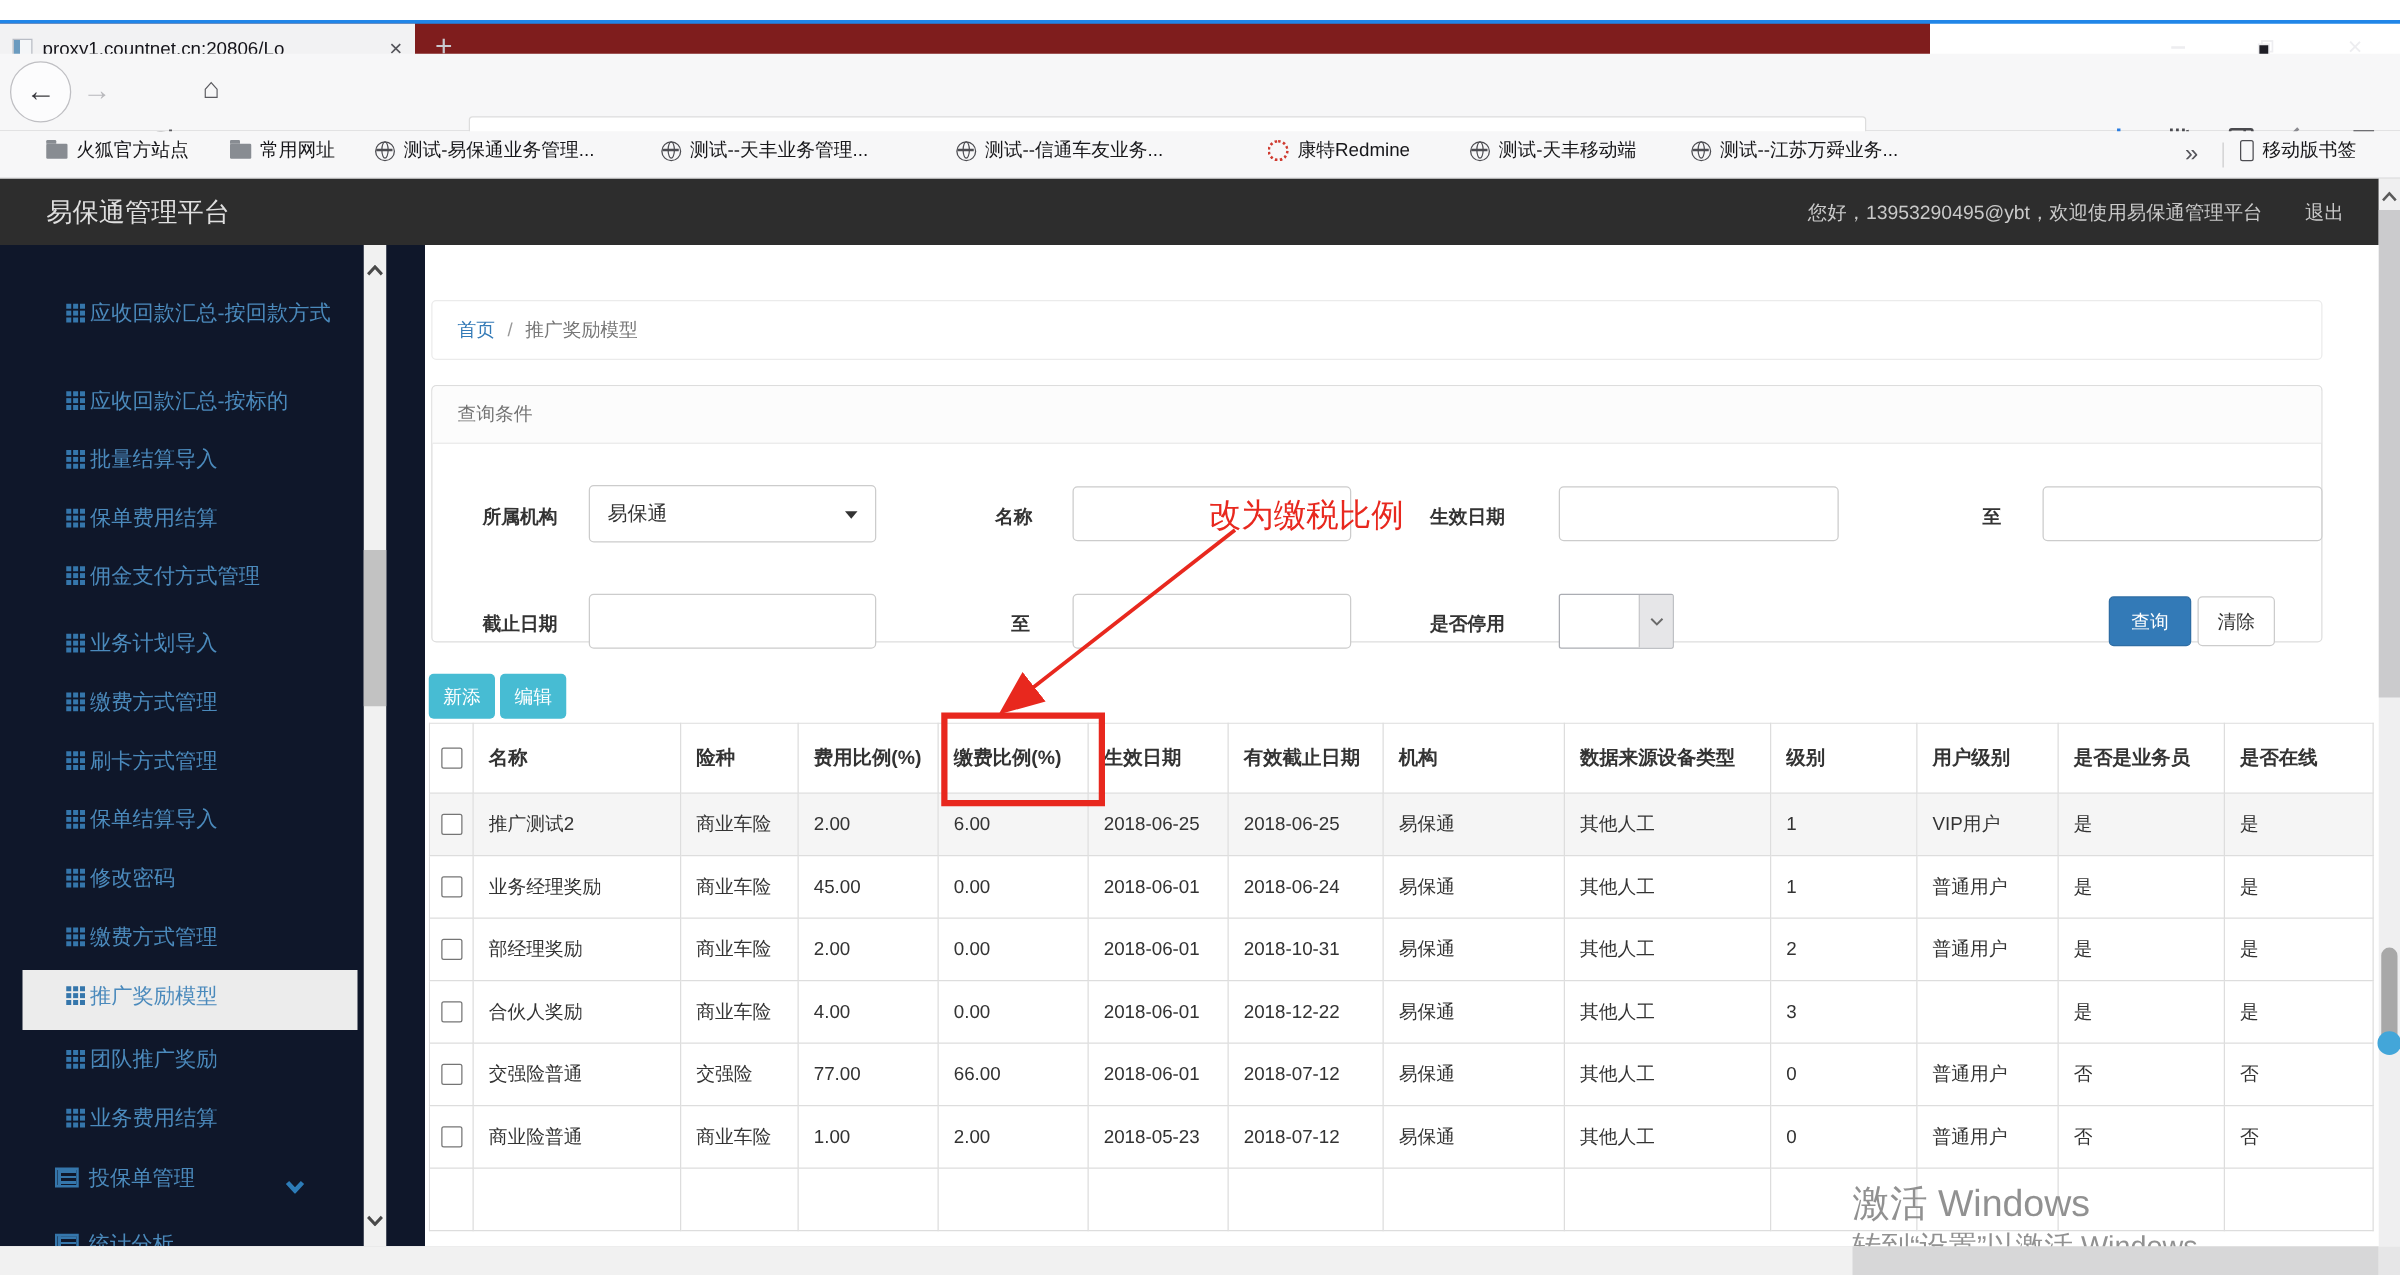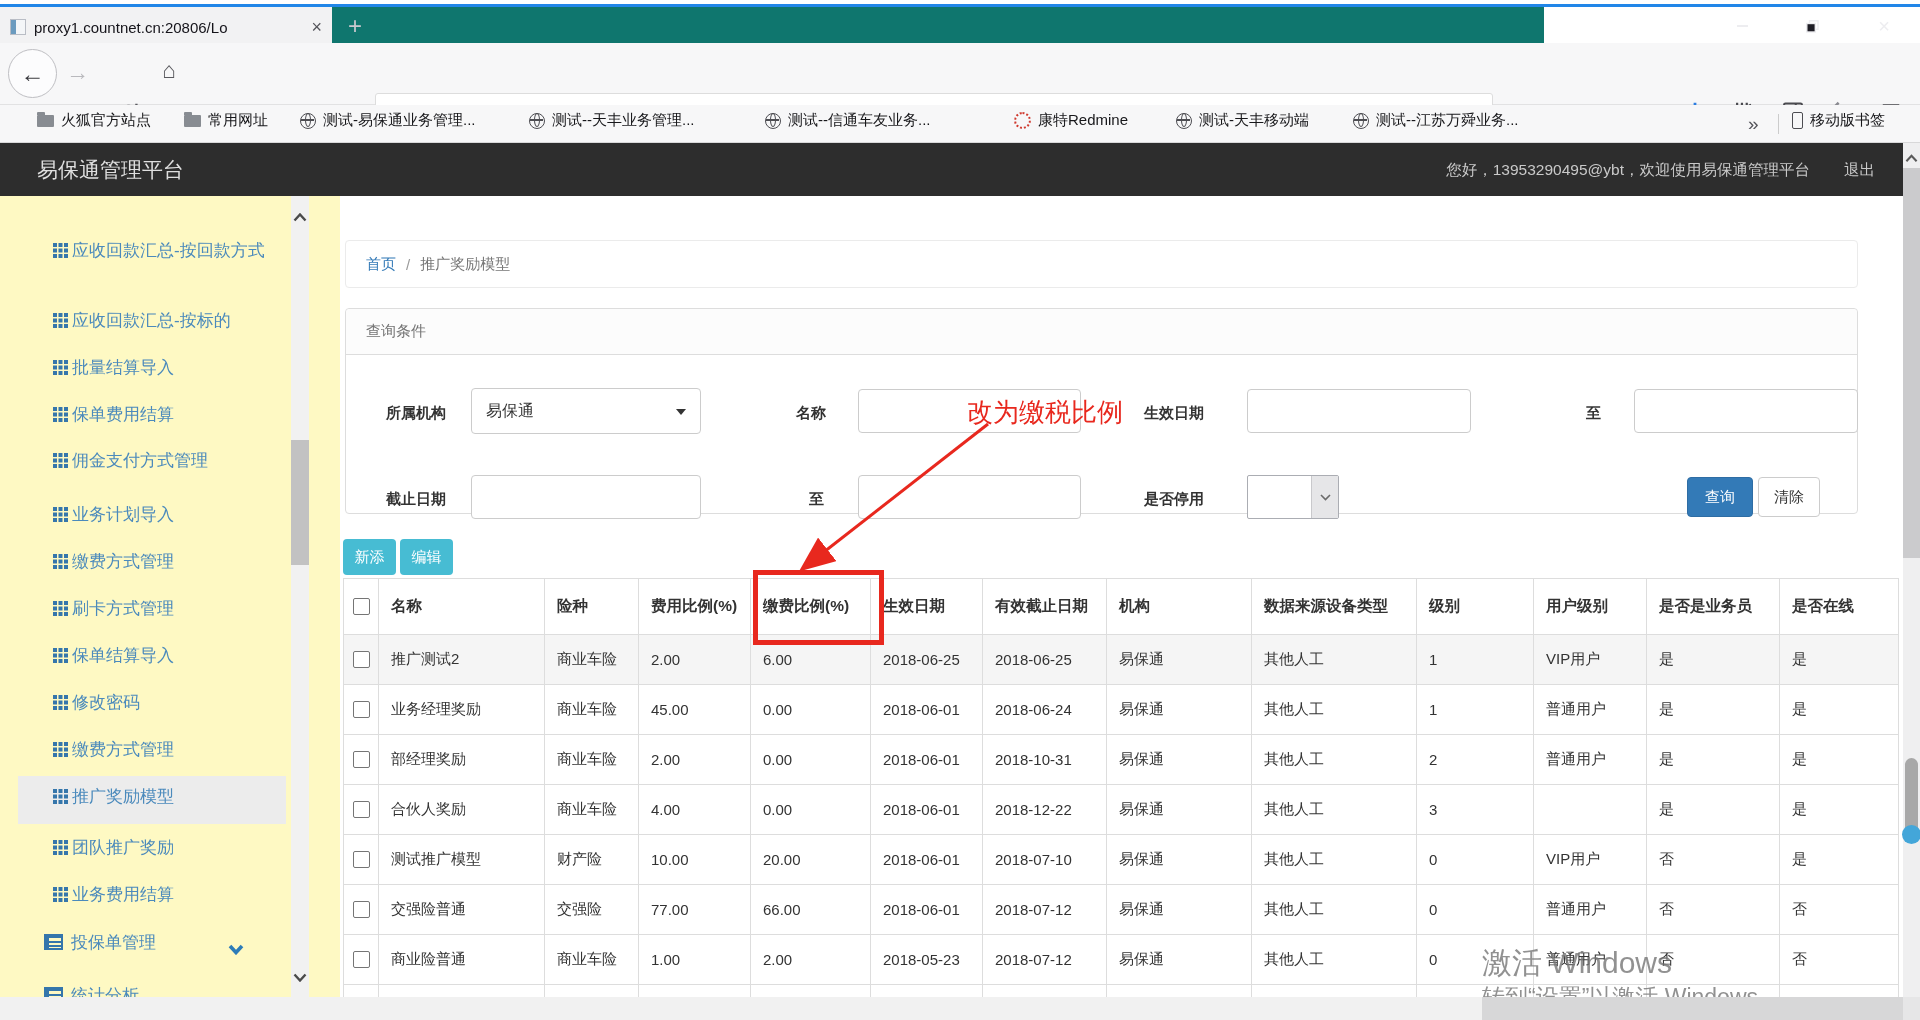--- a/index.html
+++ b/index.html
@@ -1,20 +1,20 @@
 <!DOCTYPE html>
 <html><head>
 <meta charset="utf-8">
 <style>
   html,body{margin:0;padding:0;background:#fff;}
   body{width:1920px;height:1020px;overflow:hidden;font-family:"Liberation Sans","DejaVu Sans",sans-serif;}
   .stage{position:relative;width:1920px;height:1020px;background:#fff;}
 
   
-  .tabbar{position:absolute;left:0;top:4px;width:1544px;height:43px;background:#0f766e;}
+  .tabbar{position:absolute;left:0;top:16px;width:1544px;height:43px;background:#7f1d1d;}
   .accent{position:absolute;left:0;top:0;width:1920px;height:3px;background:#2186e8;}
   .tab{position:absolute;left:0;top:3px;width:332px;height:40px;background:#f2f2f3;display:flex;align-items:center;padding:0 10px;box-sizing:border-box;}
   .favicon{width:16px;height:16px;flex:0 0 16px;background:linear-gradient(90deg,#6b9bbf 0 5px,#f4f6f8 5px);border:1px solid #b9bdc5;box-sizing:border-box;}
   .tab-title{flex:1;margin:0 8px;font-size:15px;color:#15141a;white-space:nowrap;overflow:hidden;}
   .tab-close{font-size:18px;color:#55555b;line-height:18px;}
   .newtab{position:absolute;left:348px;top:8px;font-size:24px;color:#c9c9cf;font-weight:300;}
   .winctl{position:absolute;top:3px;width:64px;height:38px;display:flex;align-items:center;justify-content:center;}
   .wc-min-bar{width:11px;height:2px;background:#ededf0;}
   .wc-x{font-size:20px;color:#ededf0;line-height:20px;}
 
@@ -51,21 +51,21 @@
   .phone-icon{width:11px;height:17px;border:1.5px solid #4d4d52;border-radius:2px;box-sizing:border-box;}
   .ovf{position:absolute;left:1748px;top:8px;font-size:19px;color:#55555b;}
   .bm-div{position:absolute;left:1778px;top:9px;width:1px;height:20px;background:#ccc;}
 
   
   .sitehdr{position:absolute;left:0;top:143px;width:1903px;height:53px;background:#2d2d2d;}
   .brand{position:absolute;left:37px;top:13px;font-size:21px;color:#dfdfdf;}
   .hdr-right{position:absolute;right:28px;top:17px;display:flex;gap:34px;font-size:15.5px;color:#c9c9c9;}
 
   
-  .sidebar{position:absolute;left:0;top:196px;width:340px;height:801px;background:#fef9c3;overflow:hidden;}
+  .sidebar{position:absolute;left:0;top:196px;width:340px;height:801px;background:#0f172a;overflow:hidden;}
   .snav-active{position:absolute;left:18px;top:580px;width:268px;height:48px;background:#ececec;}
   .snav-item{position:absolute;left:0;width:292px;padding-left:53px;box-sizing:border-box;font-size:17px;color:#4b8abc;line-height:26px;white-space:nowrap;cursor:pointer;}
   .snav-item.wrap{white-space:normal;width:280px;line-height:25px;}
   .snav-item.doc{padding-left:44px;}
   .icon-grid{display:inline-block;width:16px;height:15px;position:relative;margin-right:3px;vertical-align:-1px;color:#3576ab;}
   .icon-grid::before{content:"";position:absolute;left:0;top:1px;width:4px;height:4px;background:currentColor;box-shadow:5.5px 0 currentColor,11px 0 currentColor,0 5.5px currentColor,5.5px 5.5px currentColor,11px 5.5px currentColor,0 11px currentColor,5.5px 11px currentColor,11px 11px currentColor;}
   .icon-doc{display:inline-block;width:19px;height:16px;border:2px solid #3576ab;box-sizing:border-box;margin-right:8px;vertical-align:-2px;background:linear-gradient(90deg,#3576ab 0 3px,transparent 3px),repeating-linear-gradient(180deg,#3576ab 0 2px,transparent 2px 4.5px);background-clip:content-box;}
   .snav-chevron{position:absolute;left:228px;top:7px;}
   .sb-track{position:absolute;left:291px;top:196px;width:18px;height:801px;background:#f1f1f1;}
   .sb-thumb{position:absolute;left:291px;top:440px;width:18px;height:125px;background:#c2c2c2;}
@@ -435,37 +435,20 @@
               <td>其他人工</td>
               <td>3</td>
               <td></td>
               <td>是</td>
               <td>是</td>
             </tr>
             <tr>
               <td class="cbcell">
                 <div class="cb"></div>
               </td>
-              <td>测试推广模型</td>
-              <td>财产险</td>
-              <td>10.00</td>
-              <td>20.00</td>
-              <td>2018-06-01</td>
-              <td>2018-07-10</td>
-              <td>易保通</td>
-              <td>其他人工</td>
-              <td>0</td>
-              <td>VIP用户</td>
-              <td>否</td>
-              <td>是</td>
-            </tr>
-            <tr>
-              <td class="cbcell">
-                <div class="cb"></div>
-              </td>
               <td>交强险普通</td>
               <td>交强险</td>
               <td>77.00</td>
               <td>66.00</td>
               <td>2018-06-01</td>
               <td>2018-07-12</td>
               <td>易保通</td>
               <td>其他人工</td>
               <td>0</td>
               <td>普通用户</td>

